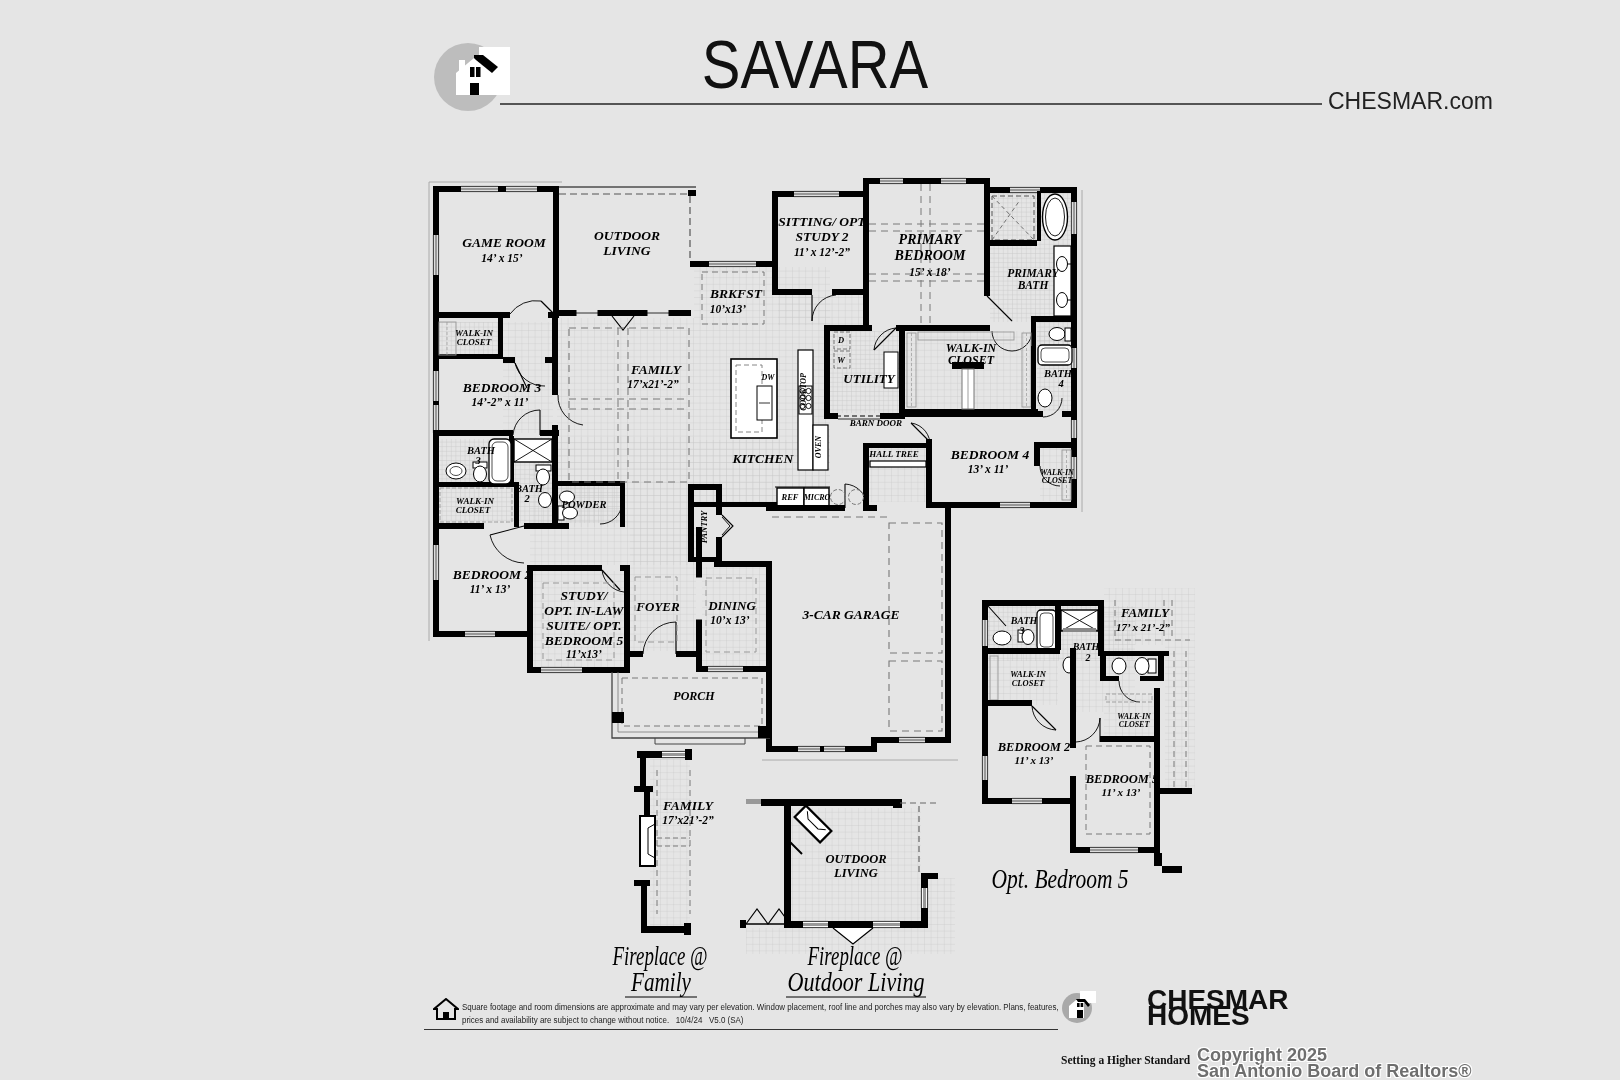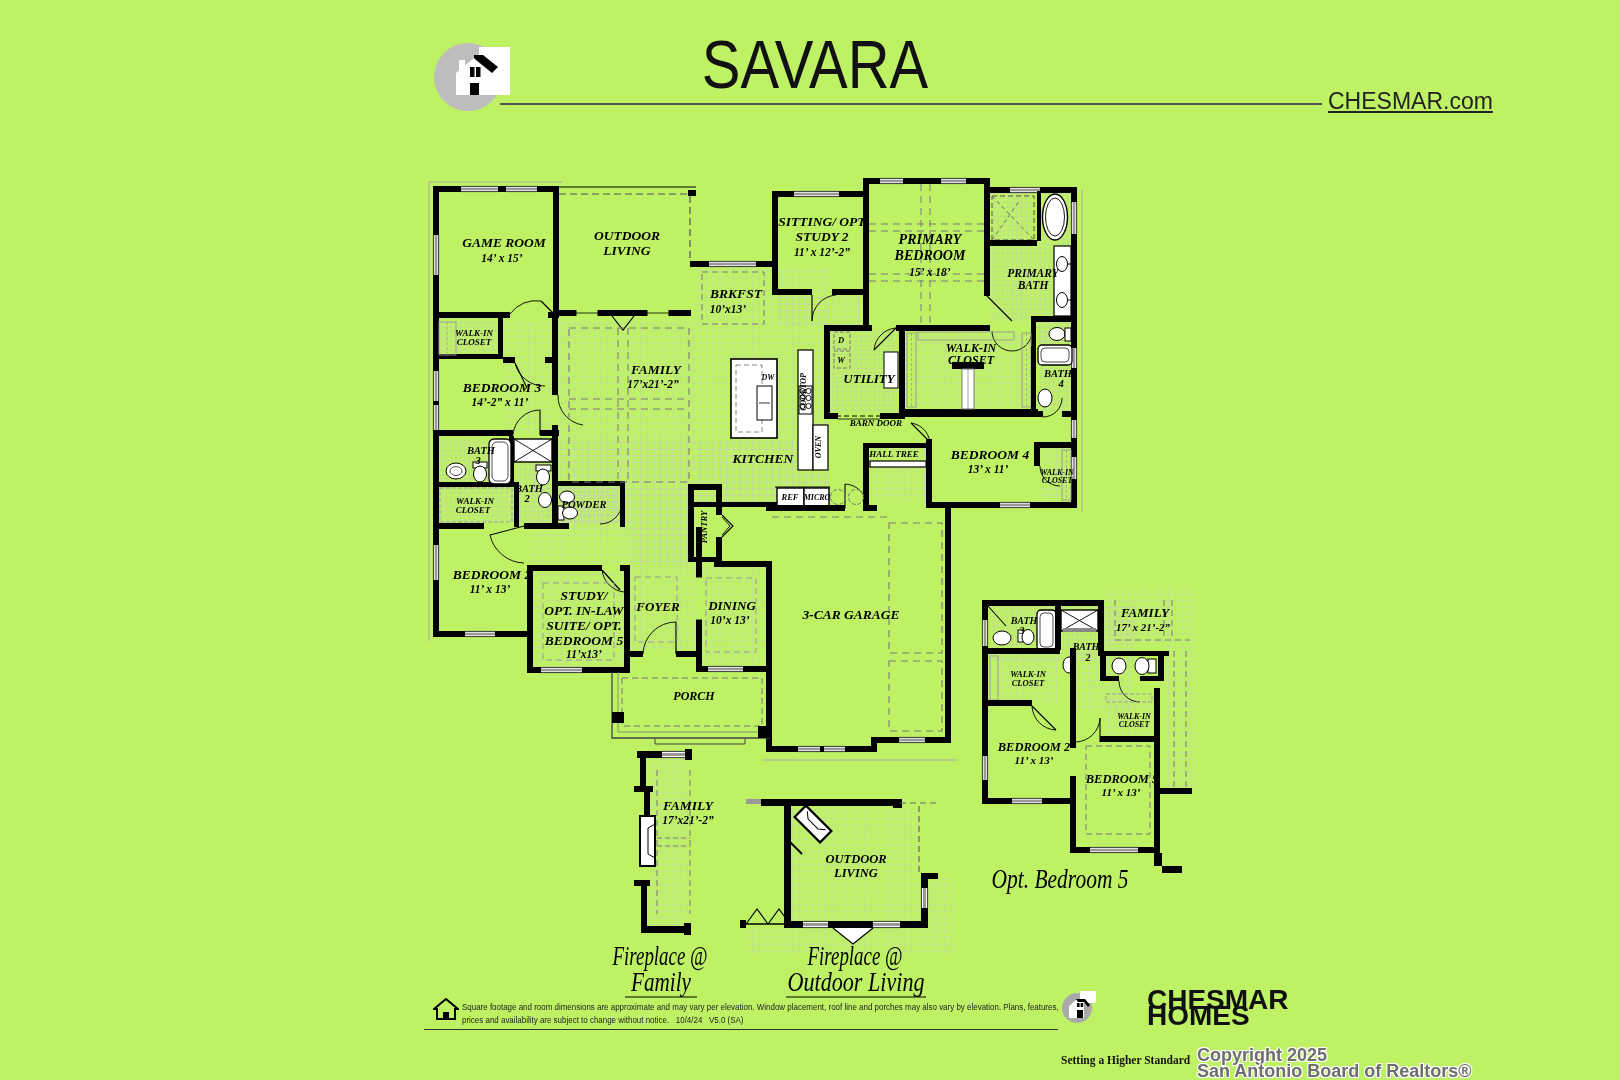--- a/index.html
+++ b/index.html
@@ -1,16 +1,16 @@
 <!DOCTYPE html>
 <html><head>
 <meta charset="utf-8">
 <style>
   html,body{margin:0;padding:0;background:#fff;}
-  .page{position:relative;width:1620px;height:1080px;background:#bef264;overflow:hidden;font-family:"Liberation Sans",sans-serif;}
+  .page{position:relative;width:1620px;height:1080px;background:#e5e5e5;overflow:hidden;font-family:"Liberation Sans",sans-serif;}
   .abs{position:absolute;}
   .serif{font-family:Liberation Serif, serif;margin-top:28px;}
 </style>
 </head>
 <body>
 <div class="page">
 
 <svg class="abs" style="left:430px;top:39px;" width="80" height="80" viewBox="0 0 80 80">
   <circle cx="38" cy="38" r="34" fill="#bdbdbd"></circle>
   <rect x="49" y="8" width="31" height="48" fill="#ffffff"></rect>
@@ -24,21 +24,21 @@
   <rect x="40" y="28" width="4.5" height="10" fill="#000000"></rect>
   <rect x="46" y="28" width="4.5" height="10" fill="#000000"></rect>
 
   <rect x="40" y="44" width="9" height="12" fill="#000000"></rect>
 </svg>
 
 <div class="abs" style="left:560px;top:25px;width:510px;text-align:center;font-size:69px;letter-spacing:0px;color:#111;transform:scaleX(0.84);">SAVARA</div>
 
 <div class="abs" style="left:500px;top:103px;width:822px;height:2px;background:#555;"></div>
 
-<div class="abs" style="left:1328px;top:88px;font-size:23px;color:#222;text-decoration:underline;">CHESMAR.com</div>
+<div class="abs" style="left:1328px;top:88px;font-size:23px;color:#222;">CHESMAR.com</div>
 
 
 <svg class="abs" style="left:0;top:0;" width="1620" height="1080" viewBox="0 0 1620 1080">
 <defs>
 <pattern id="g7" width="6.6" height="6.6" patternUnits="userSpaceOnUse">
   <path d="M6.6 0H0V6.6" fill="none" stroke="#c9c9c9" stroke-width="0.7"></path>
 </pattern>
 <pattern id="g4" width="4.6" height="4.6" patternUnits="userSpaceOnUse">
   <path d="M4.6 0H0V4.6" fill="none" stroke="#c2c2c2" stroke-width="0.7"></path>
 </pattern>

